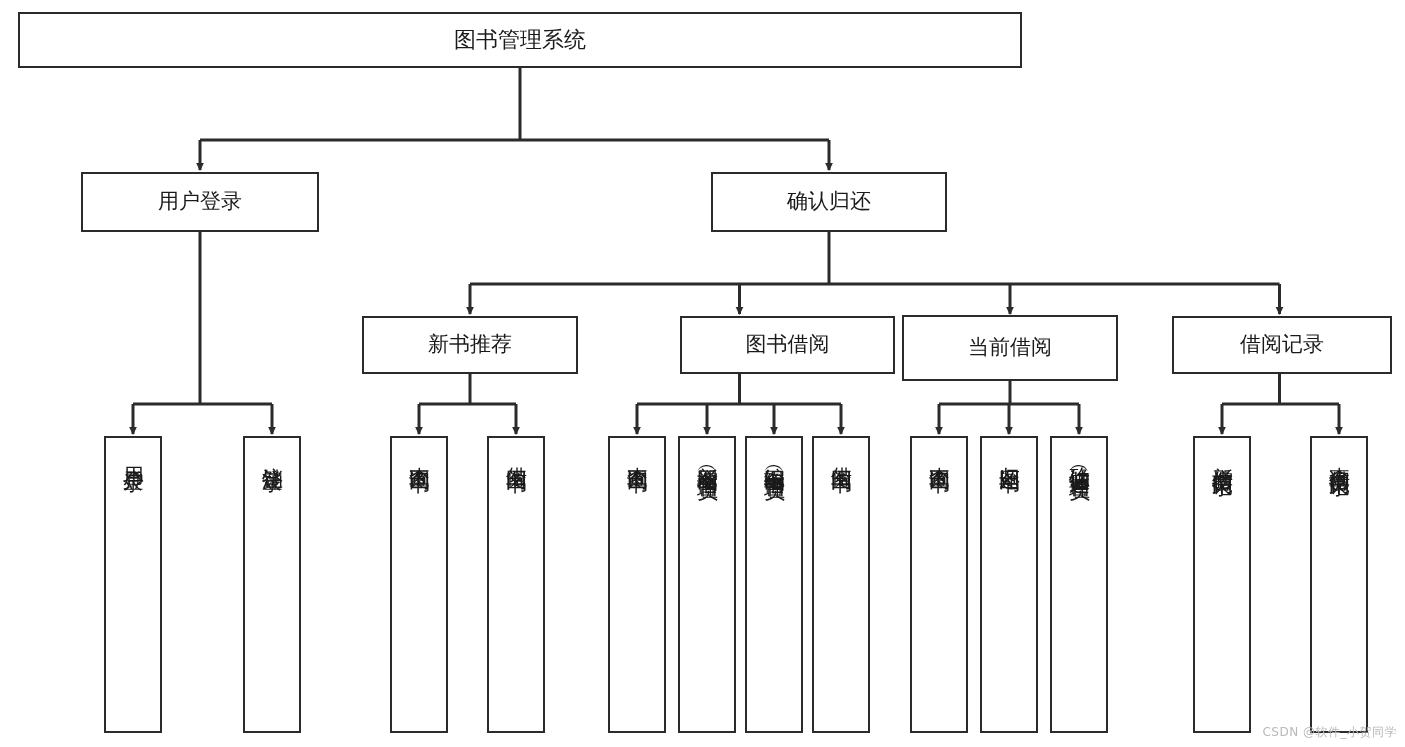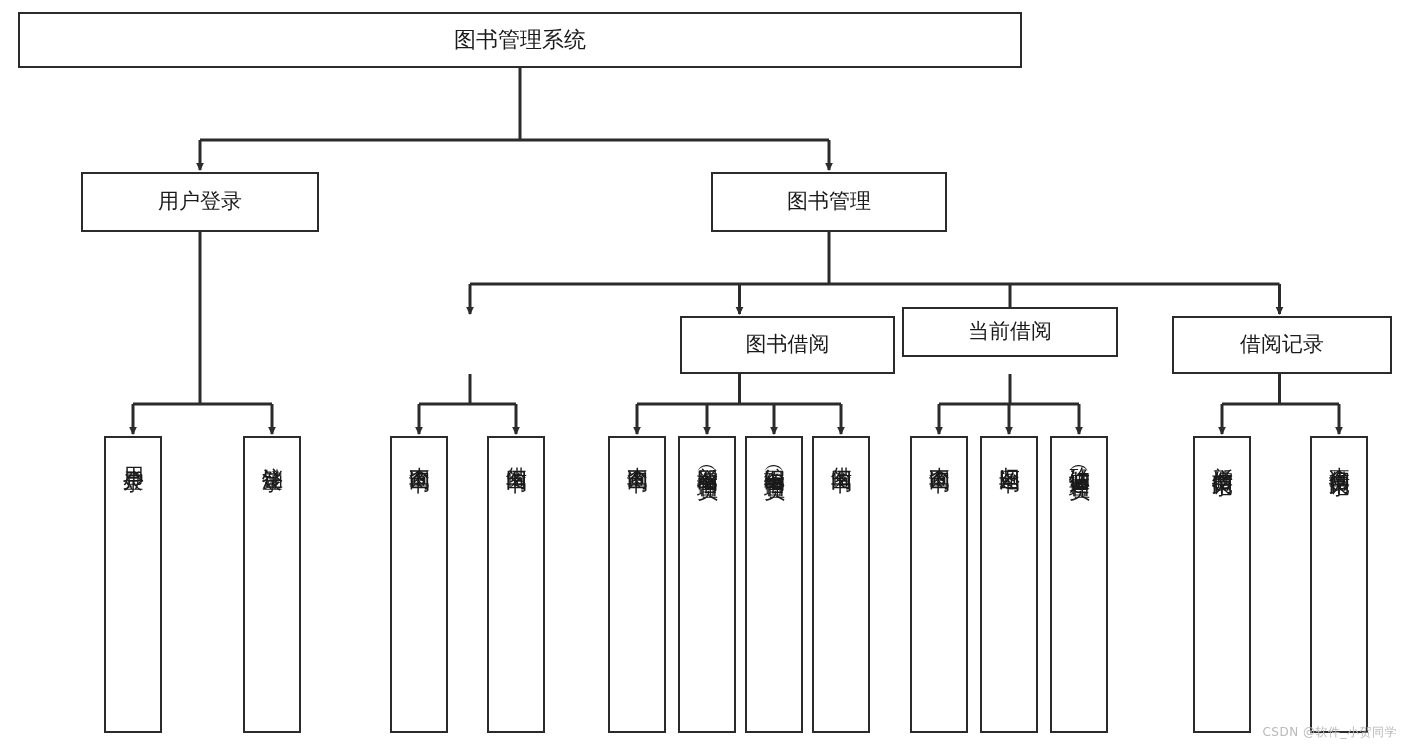--- a/index.html
+++ b/index.html
@@ -120,27 +120,30 @@
   </svg>
 
   <div class="node root horizontal" style="left: 18px; top: 12px; width: 1004px; height: 56px;">
     <span class="node-label">图书管理系统</span>
   </div>
 
   <div class="node horizontal" style="left: 81px; top: 172px; width: 238px; height: 60px;">
     <span class="node-label">用户登录</span>
   </div>
   <div class="node horizontal" style="left: 711px; top: 172px; width: 236px; height: 60px;">
-    <span class="node-label">图书管理</span>
+    <span class="node-label">确认归还</span>
   </div>
 
+  <div class="node horizontal" style="left: 362px; top: 316px; width: 216px; height: 58px;">
+    <span class="node-label">新书推荐</span>
+  </div>
   <div class="node horizontal" style="left: 632px; top: 316px; width: 215px; height: 58px; margin-left: 48px;">
     <span class="node-label">图书借阅</span>
   </div>
-  <div class="node horizontal" style="left: 902px; top: 307px; width: 216px; height: 50px;">
+  <div class="node horizontal" style="left: 902px; top: 315px; width: 216px; height: 66px;">
     <span class="node-label">当前借阅</span>
   </div>
   <div class="node horizontal" style="left: 1172px; top: 316px; width: 220px; height: 58px;">
     <span class="node-label">借阅记录</span>
   </div>
 
   <div class="node vertical" style="left: 104px; top: 436px; width: 58px; height: 297px;">
     <span class="node-label">用户登录</span>
   </div>
   <div class="node vertical" style="left: 243px; top: 436px; width: 58px; height: 297px;">

